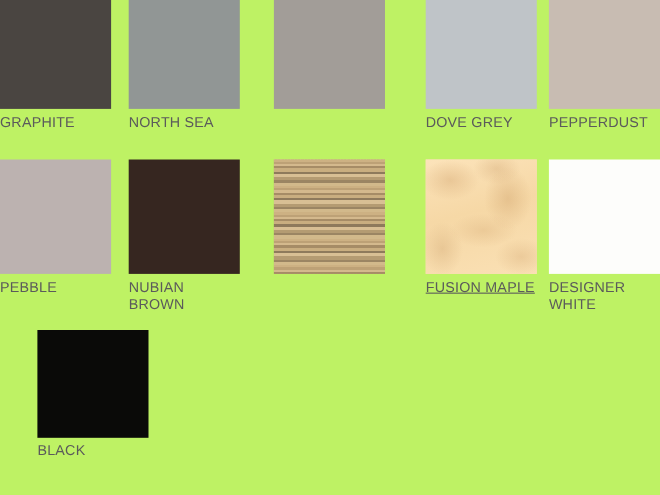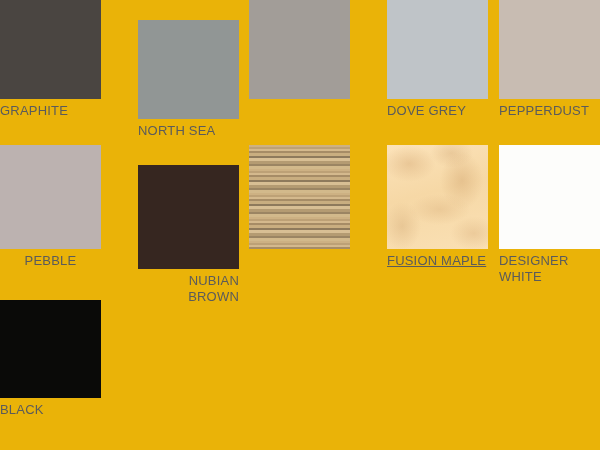--- a/index.html
+++ b/index.html
@@ -46,26 +46,26 @@
     text-transform: uppercase;
     white-space: pre-line;
     font-weight: 400;
   }
 
   
   .row-1 { top: 0px; }
   .row-1 .swatch-chip { height: 99px; }
   .row-2 { top: 145px; }
   .row-2 .swatch-chip { height: 104px; }
-  .row-3 { top: 300px; }
+  .row-3 { top: 300px; margin-left: 34px; }
   .row-3 .swatch-chip { height: 98px; }
 
   
   .col-1 { left: 0px; }
-  .col-2 { left: 138px; margin-top: 20px; }
+  .col-2 { left: 117px; }
   .col-3 { left: 249px; }
   .col-4 { left: 374px; padding-left: 13px; }
   .col-5 { left: 499px; }
 
   
   .tex-multiplex {
     background-color: #c3a87c;
     background-image: repeating-linear-gradient(
         to bottom,
         #cdb183 0px, #cdb183 2px,
@@ -94,21 +94,21 @@
       radial-gradient(ellipse 44px 22px at 52% 62%, rgba(222,182,130,0.45), rgba(222,182,130,0) 70%),
       radial-gradient(ellipse 26px 34px at 15% 78%, rgba(205,162,110,0.35), rgba(205,162,110,0) 72%),
       radial-gradient(ellipse 34px 24px at 86% 85%, rgba(218,176,124,0.42), rgba(218,176,124,0) 70%),
       radial-gradient(ellipse 30px 20px at 64% 8%, rgba(198,152,100,0.30), rgba(198,152,100,0) 72%),
       linear-gradient(165deg, #fce3ba 0%, #f6d8a6 45%, #fae0b4 100%);
   }
 </style>
 </head>
 <body style="background-color: rgb(0, 0, 0);">
 
-<div id="palette" style="background-color: #eab308;">
+<div id="palette" style="background-color: #bef264;">
 
   <div class="swatch-cell row-1 col-1">
     <span class="swatch-chip" style="background-color: rgb(74, 69, 65);"></span>
     <span class="swatch-label" style="color: rgb(91, 91, 91);">GRAPHITE</span>
   </div>
 
   <div class="swatch-cell row-1 col-2">
     <span class="swatch-chip" style="background-color: rgb(145, 150, 149);"></span>
     <span class="swatch-label" style="color: rgb(91, 91, 91);">NORTH SEA</span>
   </div>
@@ -122,26 +122,26 @@
     <span class="swatch-label" style="color: rgb(91, 91, 91);">DOVE GREY</span>
   </div>
 
   <div class="swatch-cell row-1 col-5">
     <span class="swatch-chip" style="background-color: rgb(200, 188, 178);"></span>
     <span class="swatch-label" style="color: rgb(91, 91, 91);">PEPPERDUST</span>
   </div>
 
   <div class="swatch-cell row-2 col-1">
     <span class="swatch-chip" style="background-color: rgb(188, 178, 176);"></span>
-    <span class="swatch-label" style="color: rgb(91, 91, 91); text-align: center;">PEBBLE</span>
+    <span class="swatch-label" style="color: rgb(91, 91, 91);">PEBBLE</span>
   </div>
 
   <div class="swatch-cell row-2 col-2">
     <span class="swatch-chip" style="background-color: rgb(54, 38, 32);"></span>
-    <span class="swatch-label" style="color: rgb(91, 91, 91); text-align: right;">NUBIAN
+    <span class="swatch-label" style="color: rgb(91, 91, 91);">NUBIAN
 BROWN</span>
   </div>
 
   <div class="swatch-cell row-2 col-3">
     <span class="swatch-chip tex-multiplex"></span>
   </div>
 
   <div class="swatch-cell row-2 col-4">
     <span class="swatch-chip tex-fusionmaple"></span>
     <span class="swatch-label" style="color: rgb(91, 91, 91); text-decoration: underline;">FUSION MAPLE</span>

